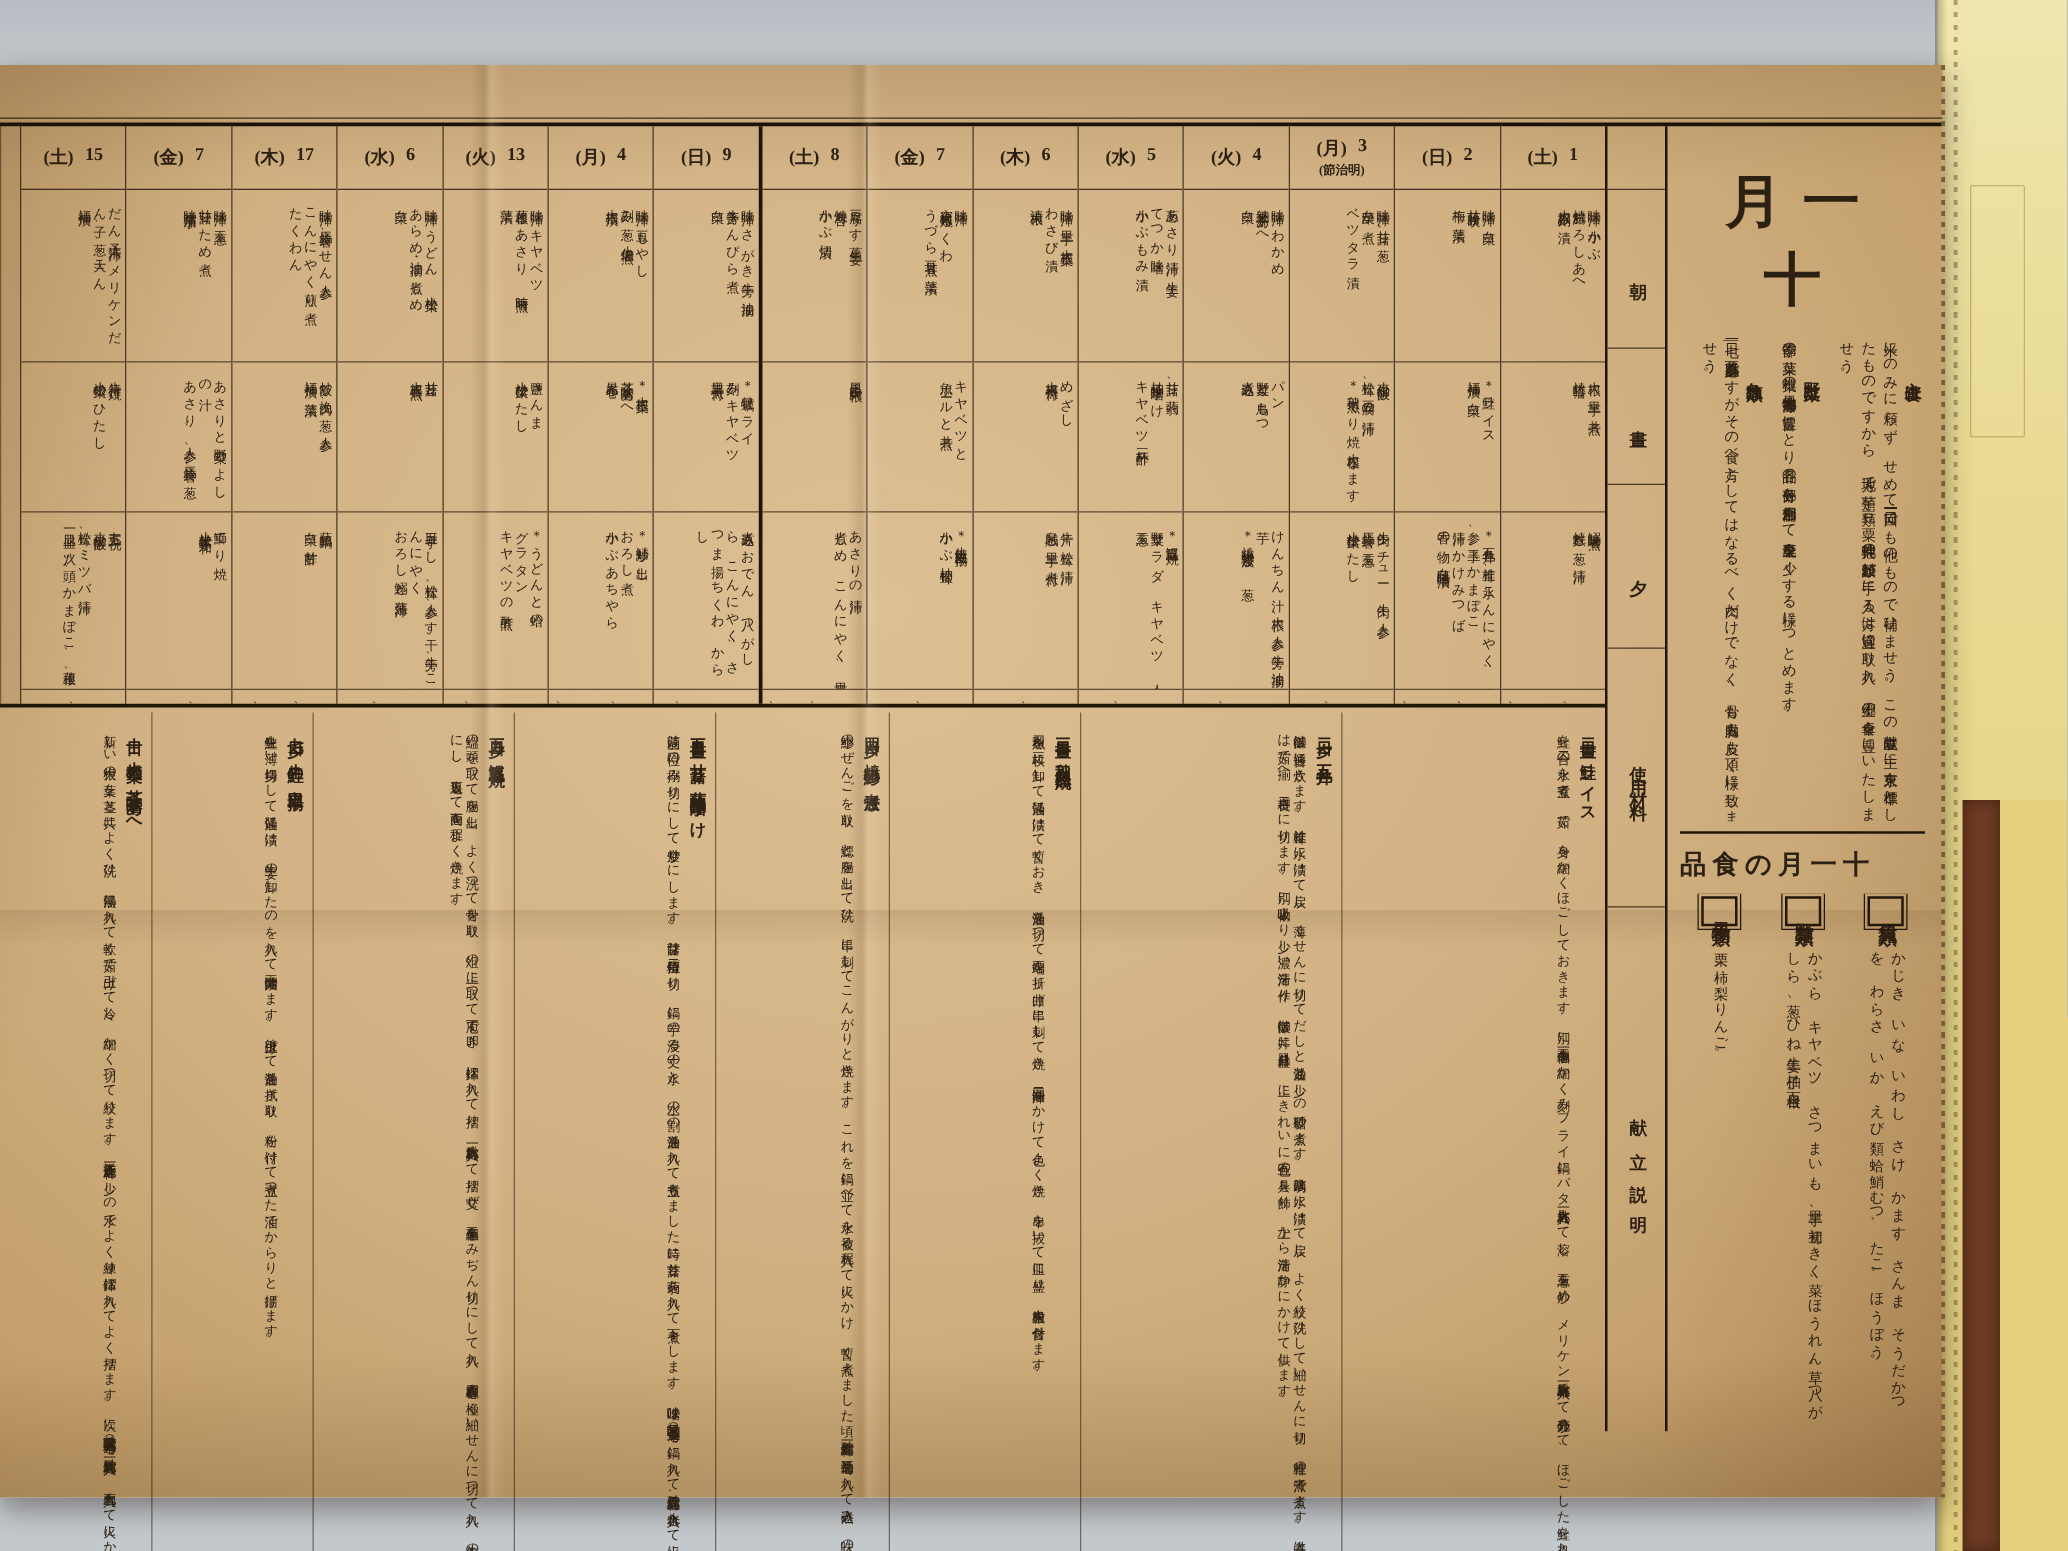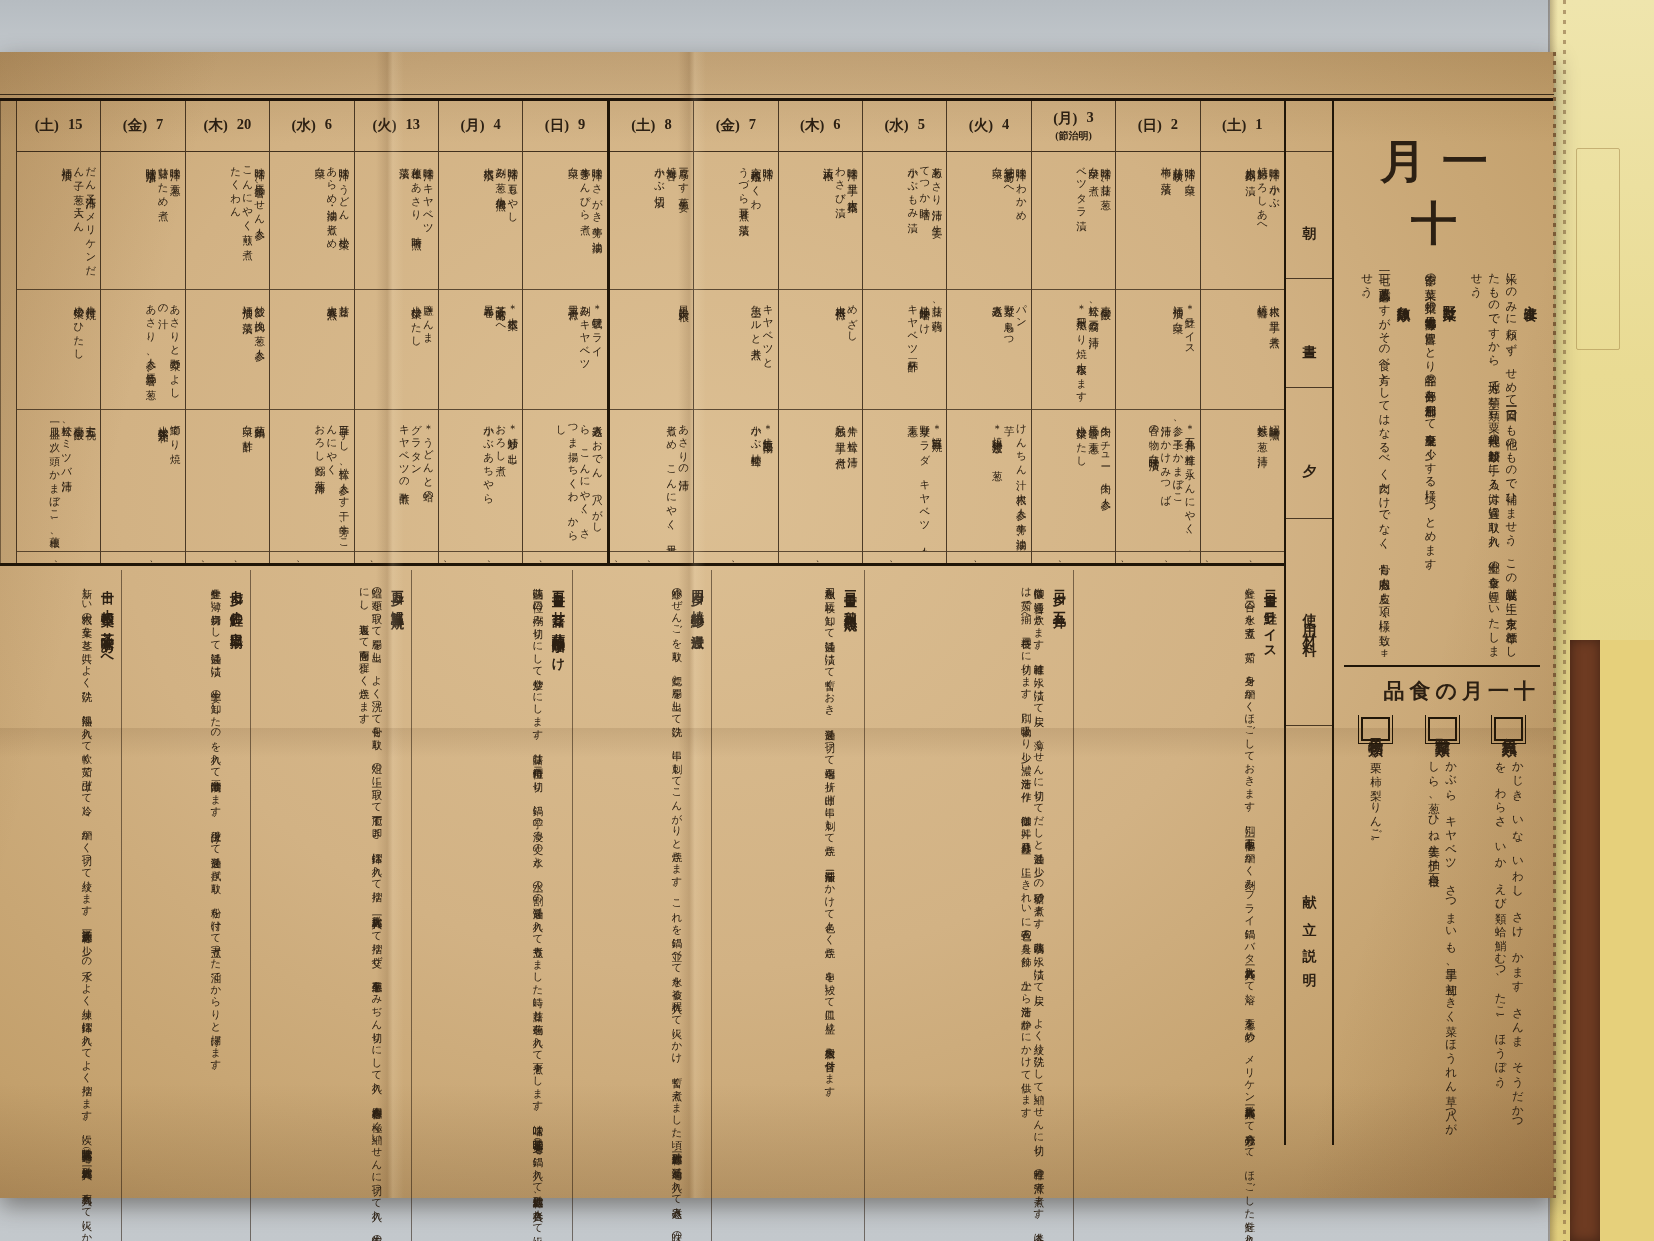--- a/index.html
+++ b/index.html
@@ -70,21 +70,21 @@
   .seg.mid{letter-spacing:10px;}
 
   .rpanel{flex:1;display:flex;flex-direction:column;padding:6px 14px 8px 10px;overflow:hidden;}
   .rp-title{text-align:center;font-size:46px;font-weight:bold;letter-spacing:16px;margin:24px 16px 10px;}
   .rp-secs{height:392px;writing-mode:vertical-rl;text-orientation:upright;font-size:11.5px;
     line-height:1.52;letter-spacing:.5px;overflow:hidden;}
   .rp-sec{margin-left:8px;}
   .rp-sec .rp-label{display:block;font-size:13.5px;font-weight:bold;letter-spacing:2px;padding-top:30px;}
   .rp-sec p{margin:0;}
   .rp-rule{border-top:2.5px solid #201608;margin:8px 0 4px;}
-  .rp-foods-title{text-align:right;font-weight:bold;font-size:21px;letter-spacing:5px;margin:6px 0 10px;}
+  .rp-foods-title{text-align:left;font-weight:bold;font-size:21px;letter-spacing:5px;margin:6px 0 10px;}
   .rp-cats{flex:1;display:flex;flex-direction:row-reverse;justify-content:space-between;overflow:hidden;}
   .cat{width:32%;display:flex;flex-direction:column;align-items:center;overflow:hidden;}
   .cat-box{writing-mode:vertical-rl;text-orientation:upright;border:2px solid #201608;outline:1.5px solid #201608;
     outline-offset:2px;padding:7px 3px;font-weight:bold;font-size:15px;letter-spacing:2px;margin:2px 0 12px;}
   .cat-items{flex:1;writing-mode:vertical-rl;text-orientation:upright;font-size:11.5px;line-height:1.5;
     letter-spacing:1px;overflow:hidden;}
   .blank-bottom{height:46px;}
 </style>
 </head>
 <body>
@@ -326,21 +326,21 @@
 大根共煮</div>
     <div class="cell yu">五目ずし 松茸、人参、す干、牛蒡、こんにやく
 おろし鰯と葱清汁</div>
     <div class="cell zai">あらめ一袋、油揚一枚、甘藷三百匁、大根一本、松茸、人参、牛蒡、こんにやく、小松菜一把</div>
   </div>
 
   <div class="day-col">
     <div class="day-head">
       <div class="line1">
         <span>(木)</span>
-        <span>20</span>
+        <span>17</span>
       </div>
       <div class="note"></div>
     </div>
     <div class="cell asa">味噌汁 馬鈴薯、せん人参
 こんにやく煎り煮
 たくわん</div>
     <div class="cell hiru">炒飯 挽肉、葱、人参
 福神漬 菜漬</div>
     <div class="cell yu">葱鮪鍋
 白菜 甘酢</div>

